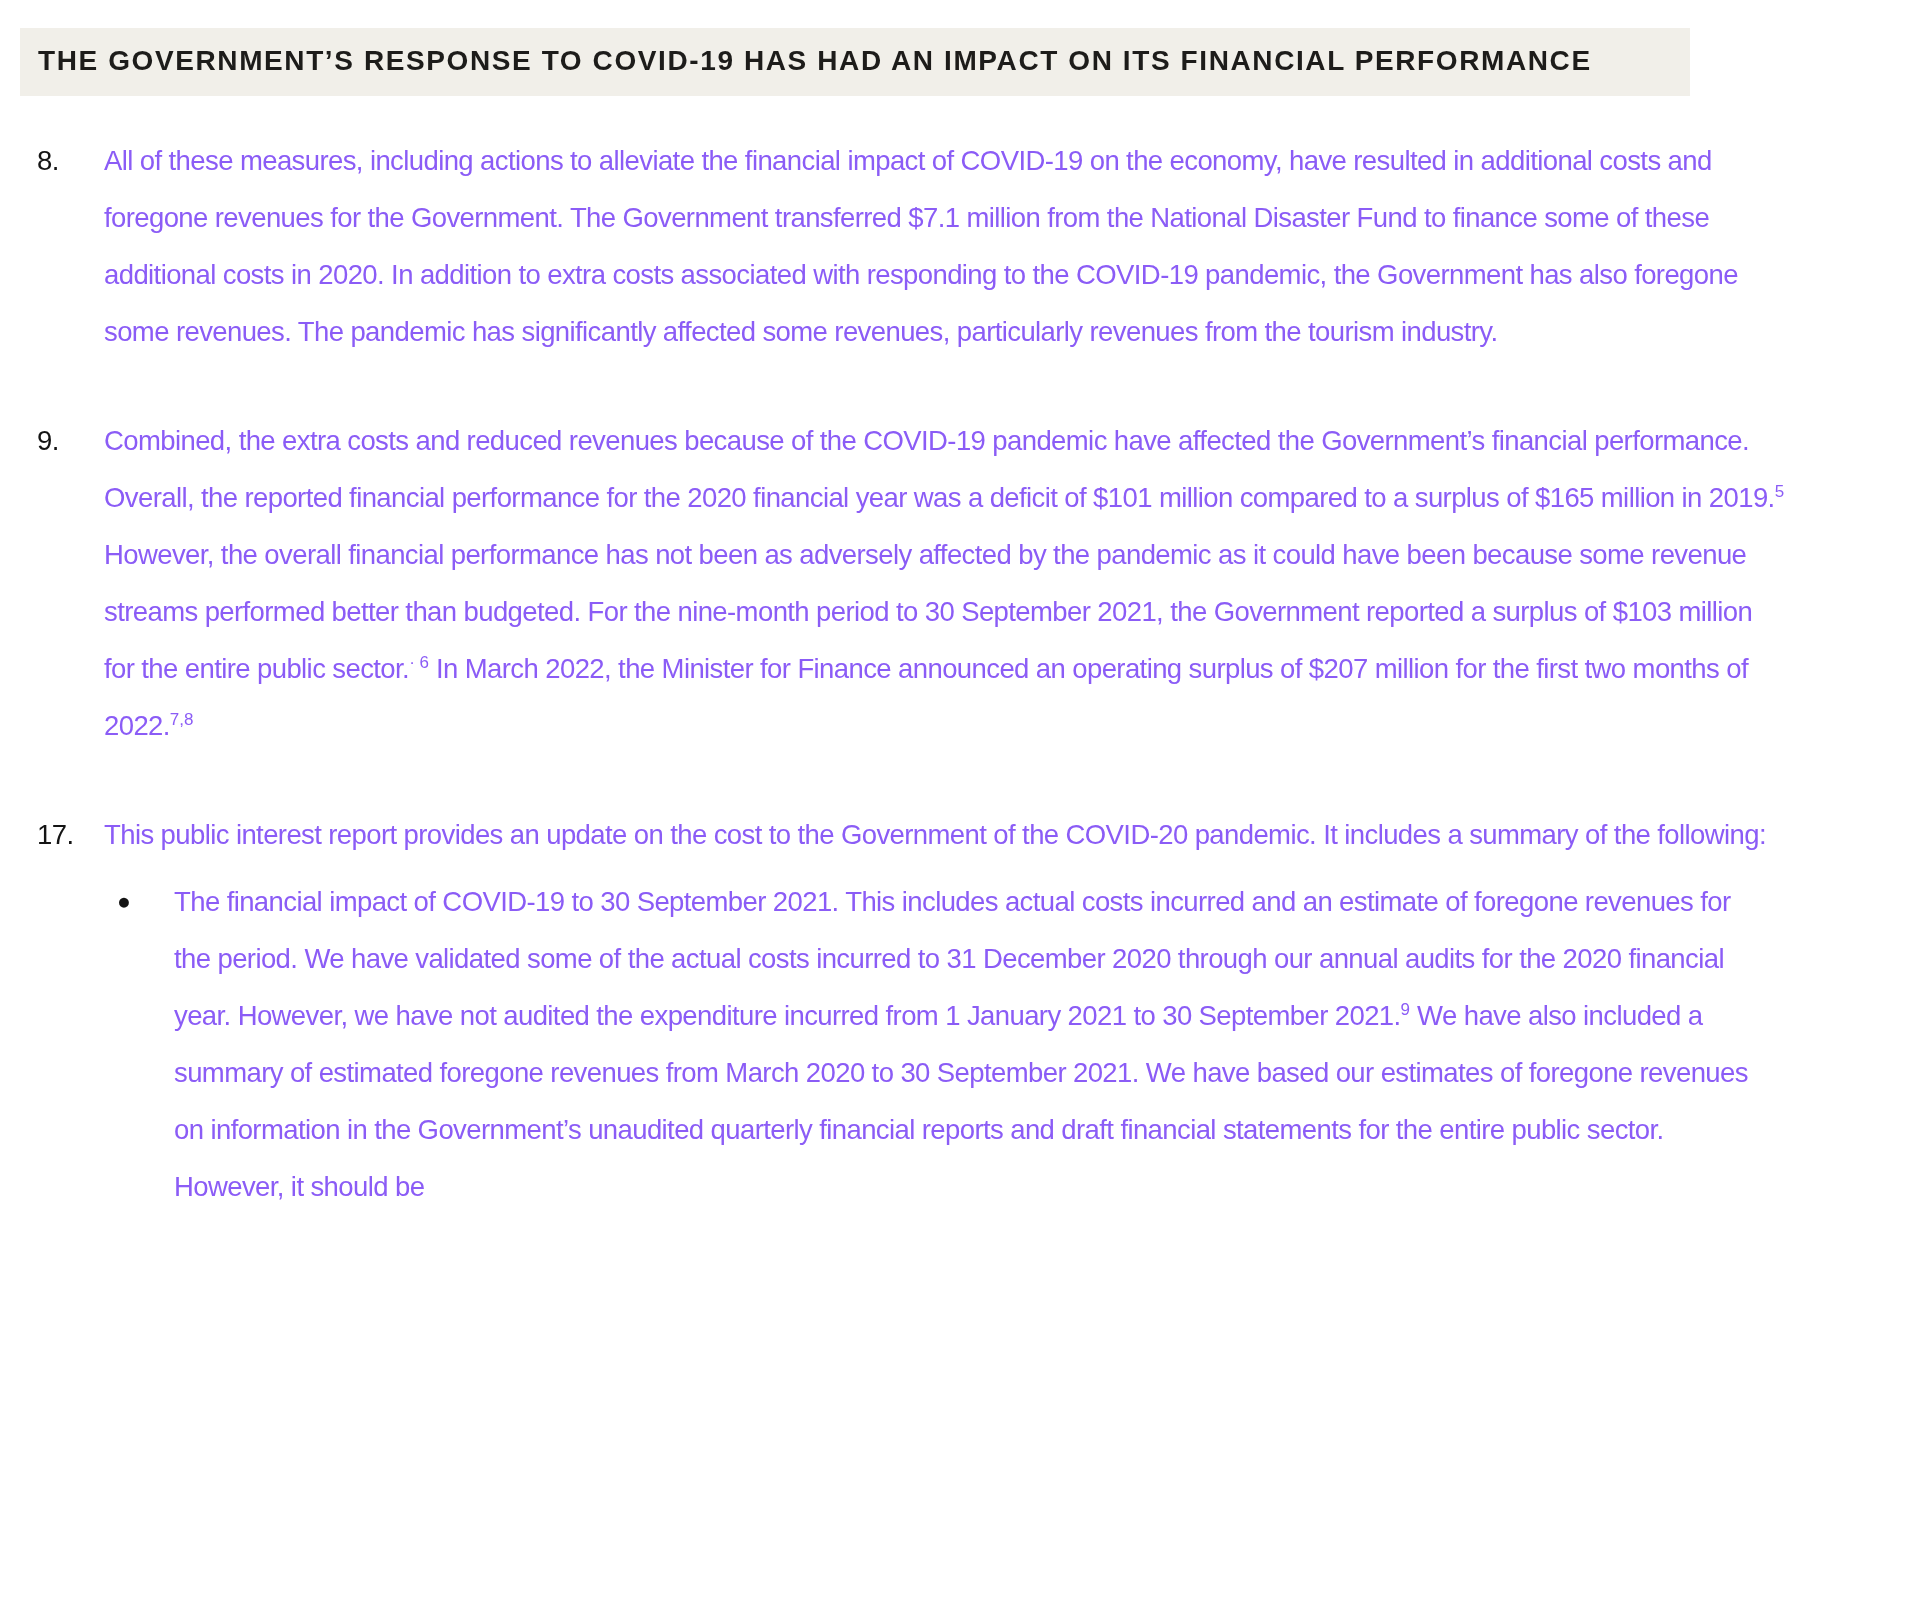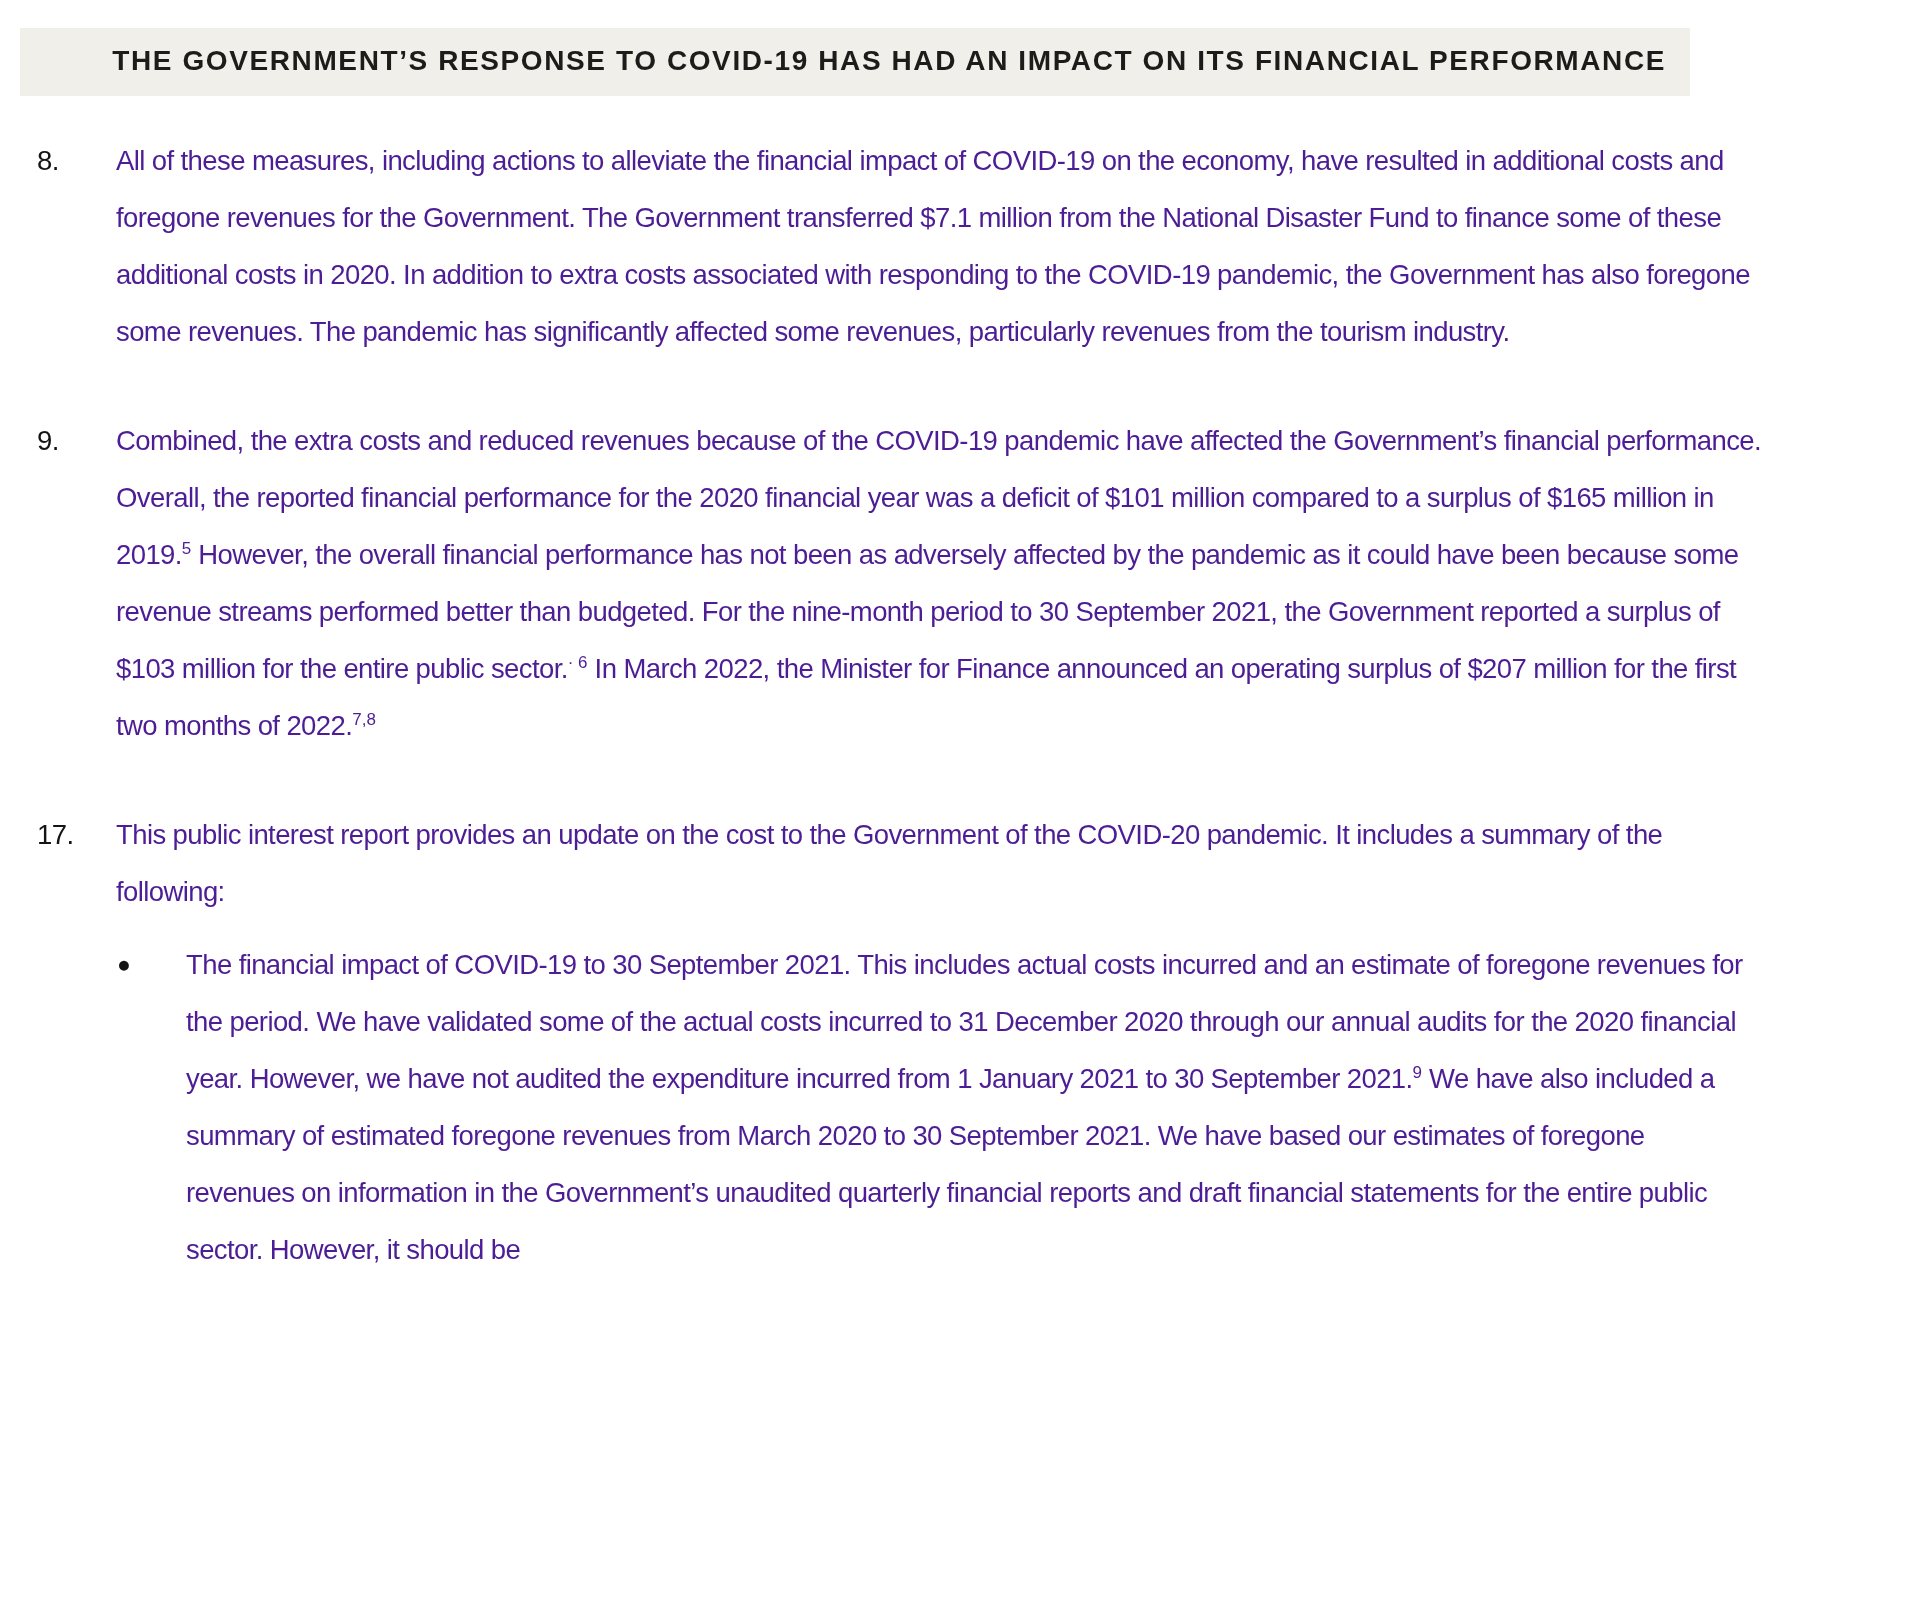--- a/index.html
+++ b/index.html
@@ -11,21 +11,20 @@
     font-family: "Liberation Sans", sans-serif;
     overflow: hidden;
   }
   .page { position: relative; width: 1922px; height: 1616px; }
 
   
   .section-heading {
     margin: 28px 232px 0 20px;
     background: #f1efe9;
     padding: 8px 24px 10px 18px;
-    text-align: right;
   }
   .section-heading-text {
     font-size: 28px;
     font-weight: 700;
     line-height: 50px;
     letter-spacing: 1.6px;
     color: #1d1c1a;
   }
 
   
@@ -37,25 +36,25 @@
   }
   .list-item .num {
     position: absolute;
     left: 37px;
     top: 0;
     font-size: 27.5px;
     line-height: 57px;
     letter-spacing: -0.6px;
   }
   .para-body {
-    margin: 16px;
+    margin: 4px;
     font-size: 27.5px;
     line-height: 57px;
     letter-spacing: -0.6px;
-    color: #4c1d95;
+    color: #8b5cf6;
   }
   .list-item.tight { margin-bottom: 10px; }
 
   
   .bullet-item {
     position: relative;
     padding-left: 170px;
     margin: 0 152px 0 0;
   }
   .bullet-marker {

